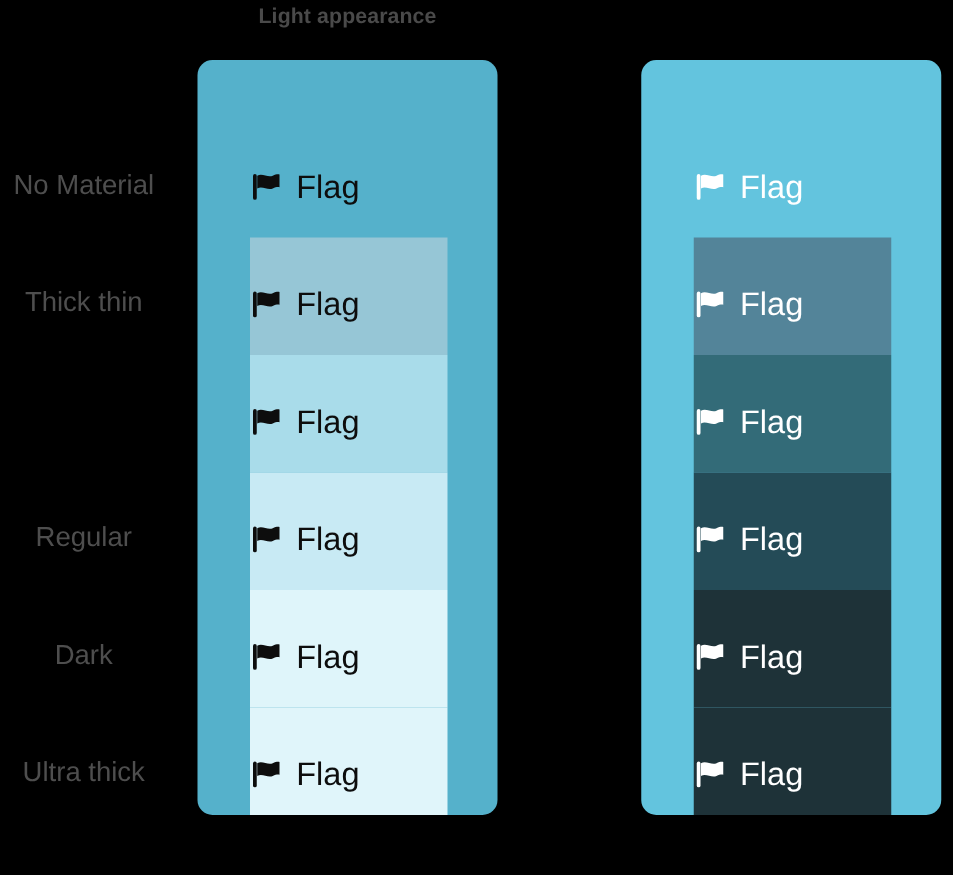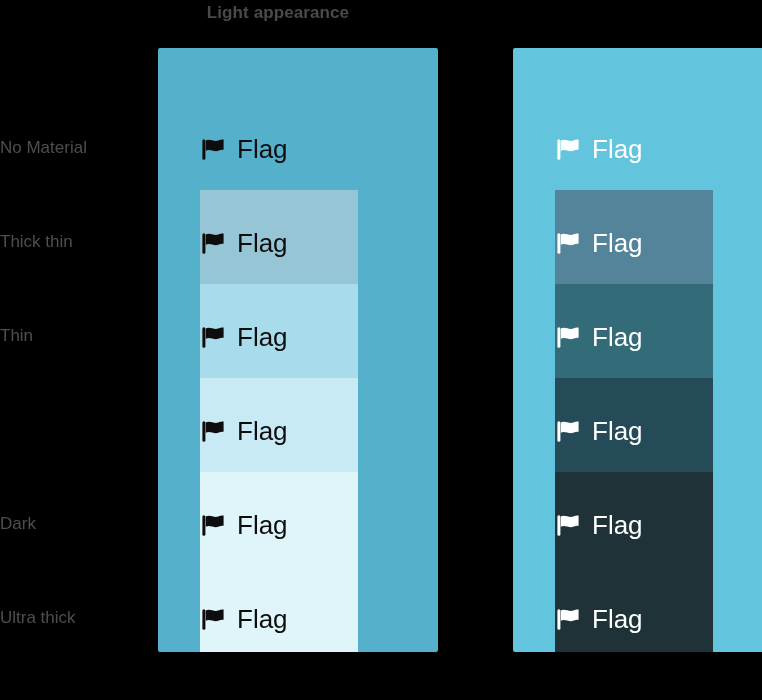--- a/index.html
+++ b/index.html
@@ -40,35 +40,35 @@
     position: absolute;
     left: 0;
     top: 48px;
     width: 134px;
     height: 604px;
   }
   .row-label {
     position: absolute;
     right: 0;
     width: 134px;
-    text-align: left;
-    font-size: 17px;
+    text-align: center;
+    font-size: 22px;
     color: #4e4e4e;
     white-space: nowrap;
     height: 22px;
     line-height: 22px;
   }
 
   
   .panel {
     position: absolute;
     top: 48px;
-    width: 280px;
+    width: 240px;
     height: 604px;
-    border-radius: 2px;
+    border-radius: 12px;
     overflow: hidden;
   }
   #panel-light { left: 158px; background: #55b1cb; }
   #panel-dark  { left: 513px; background: #63c4de; }
 
   
   .swatch {
     position: absolute;
     left: 42px;
     width: 158px;
@@ -108,21 +108,21 @@
 <body>
 
 <div id="stage">
 
   <div class="col-header" id="header-light">Light appearance</div>
 
 
   <div class="label-col">
     <div class="row-label" style="top:89px">No Material</div>
     <div class="row-label" style="top:183px">Thick thin</div>
-    <div class="row-label" style="top:277px">Thin</div>
+    <div class="row-label" style="top:371px">Regular</div>
     <div class="row-label" style="top:465px">Dark</div>
     <div class="row-label" style="top:559px">Ultra thick</div>
   </div>
 
   <div class="panel on-light" id="panel-light">
 
     <div class="swatch" style="top: 142px; background: rgb(150, 198, 214);"></div>
     <div class="swatch" style="top: 236px; background: rgb(169, 220, 234);"></div>
     <div class="swatch" style="top: 330px; background: rgb(200, 234, 244);"></div>
     <div class="swatch" style="top: 424px; background: rgb(223, 245, 250);"></div>

